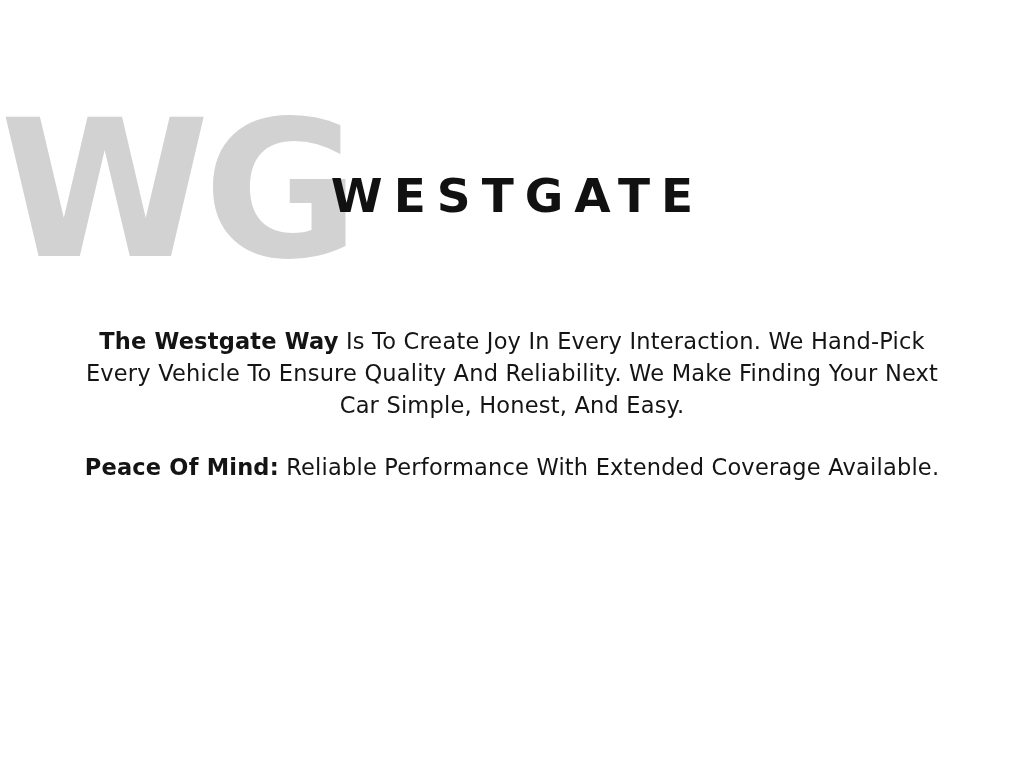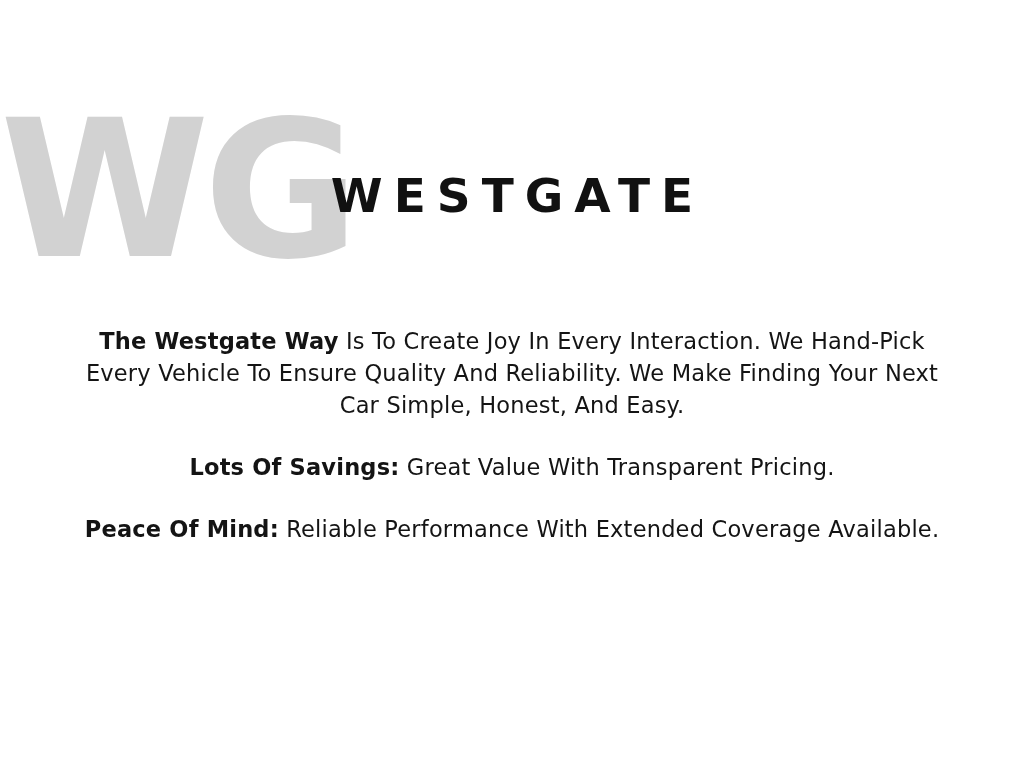--- a/index.html
+++ b/index.html
@@ -119,22 +119,19 @@
     <div class="logo-main">WESTGATE</div>
   </div>
 
   <div class="copy">
 
     <p class="para intro">
       <span class="lead">The Westgate Way</span><span> Is To Create Joy In Every Interaction. We Hand-Pick Every Vehicle To Ensure Quality And Reliability. We Make Finding Your Next Car Simple, Honest, And Easy.</span>
     </p>
 
 
-    <p class="para">
-      <span class="lead">Lots Of Savings:</span><span> Great Value With Transparent Pricing.</span>
-    </p>
 
     <p class="para">
       <span class="lead">Peace Of Mind:</span><span> Reliable Performance With Extended Coverage Available.</span>
     </p>
 
   </div>
 </div>
 
 </body></html>

